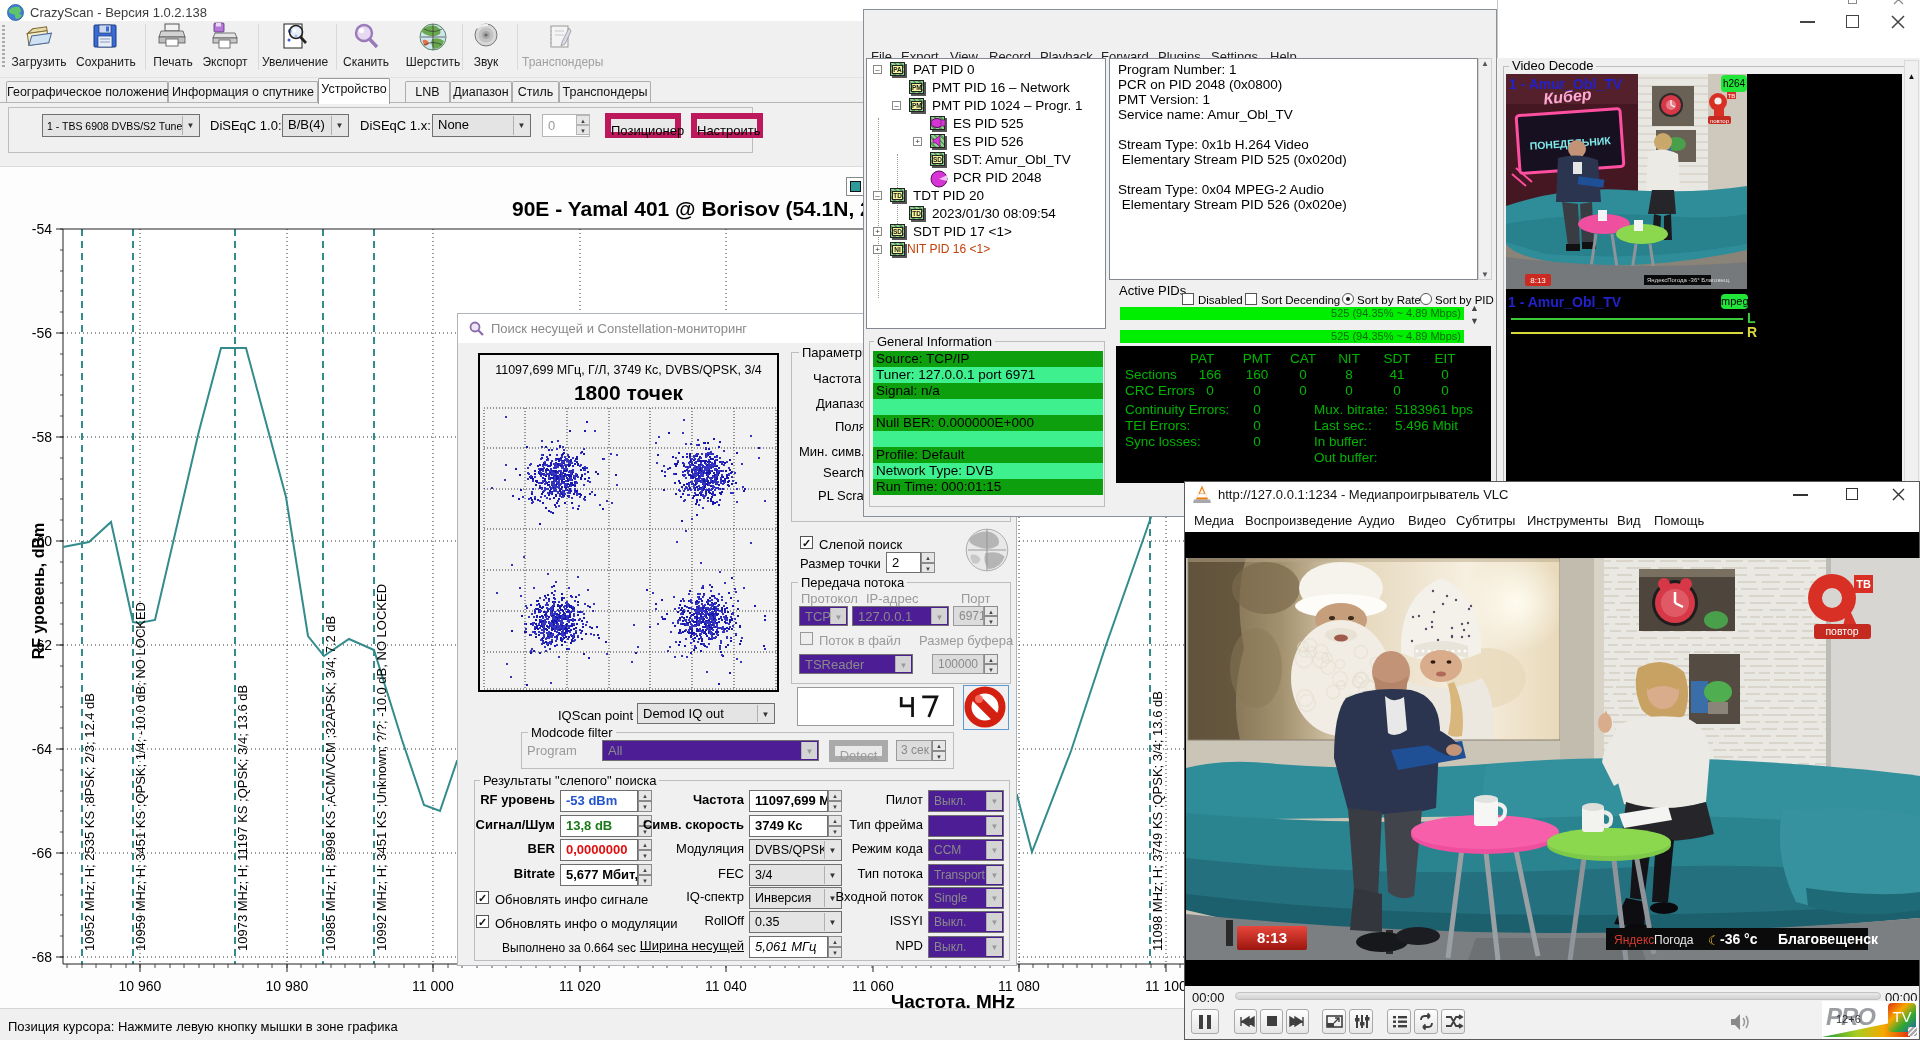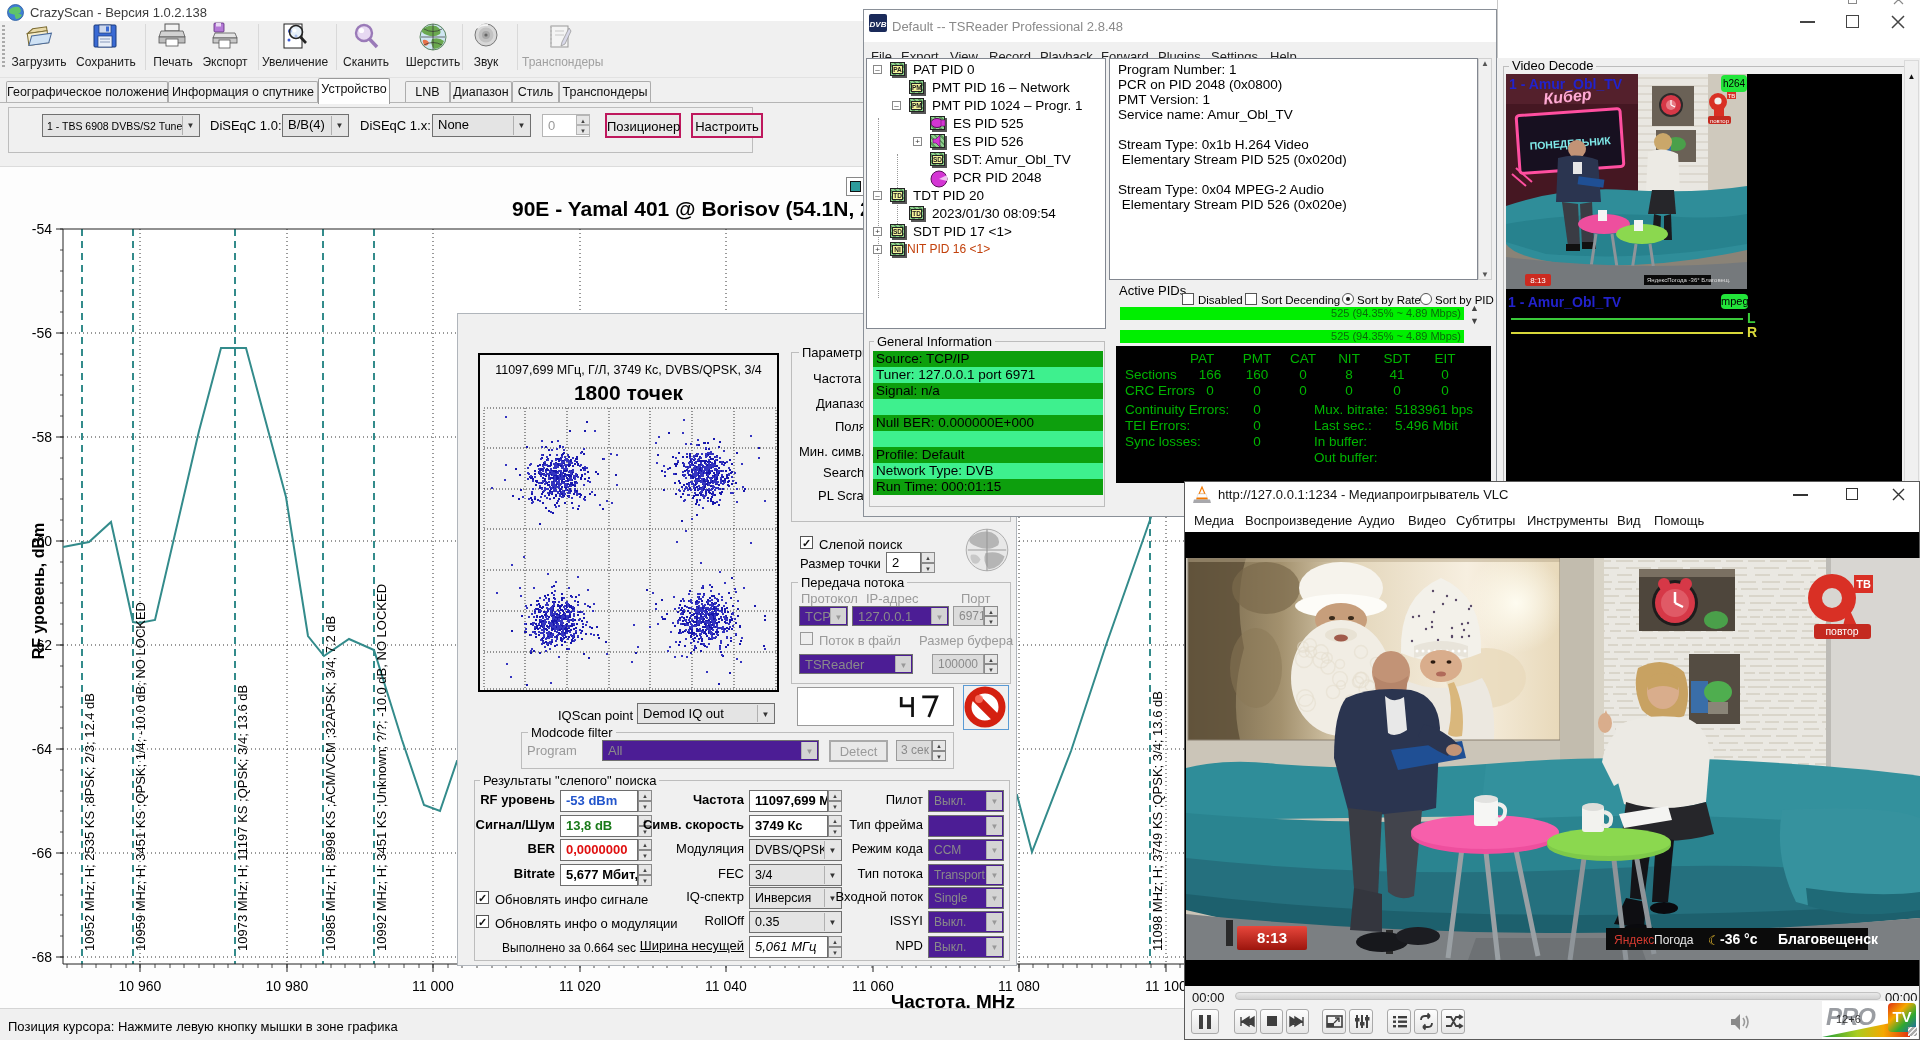--- a/index.html
+++ b/index.html
@@ -8,21 +8,21 @@
 .win{position:absolute;background:#f0f0f0;border:1px solid #9a9fa5;}
 .tbtn{position:absolute;font-size:11px;color:#222;text-align:center}
 .tab{position:absolute;top:81px;height:22px;border:1px solid #acacac;border-bottom:none;
  background:#f0f0f0;font-size:12.5px;color:#111;text-align:center;line-height:21px;border-radius:2px 2px 0 0;white-space:nowrap}
 .dd{position:absolute;background:#f0f0f0;border:1px solid #707070;font-size:13px;color:#000;
  line-height:20px;padding-left:5px;overflow:hidden;white-space:nowrap}
 .dd .ar{position:absolute;right:1px;top:1px;bottom:1px;width:16px;background:#e6e6e6;
  border-left:1px solid #b0b0b0;color:#333;font-size:8px;text-align:center;line-height:19px}
 .ddg{background:#4c1d95;color:#8a8a8a}
 .ddg .ar{color:#999;background:#d4d4d4}
-.btn{position:absolute;background:#e9e9e9;border:2px solid #be185d;font-size:13px;color:#000;
+.btn{position:absolute;background:#e9e9e9;border:6px solid #be185d;font-size:13px;color:#000;
  text-align:center}
 .fld{position:absolute;background:#fff;border:1px solid #6e6e6e;font-size:13px;font-weight:bold;
  padding-left:5px;white-space:nowrap;overflow:hidden}
 .spin{position:absolute;width:14px;background:#e6e6e6;border:1px solid #8a8a8a;font-size:6px;
  color:#444;text-align:center;line-height:10px}
 .cb{position:absolute;width:13px;height:13px;background:#fff;border:1px solid #555;font-size:11px;
  line-height:12px;text-align:center;color:#111;font-weight:bold}
 .lbl{position:absolute;font-size:13px;color:#000;white-space:nowrap}
 .glbl{position:absolute;font-size:13px;color:#9a9a9a;white-space:nowrap}
 .grp2{position:absolute;border:1px solid #bdbdbd}
@@ -353,20 +353,27 @@
       <text x="44" y="424" font-size="16" font-weight="bold" fill="#000" text-anchor="middle" transform="rotate(-90 44 424)">RF уровень, dBm</text>
     </svg>
 <div class="abs" style="left:512px;top:30px;font-size:21px;font-weight:bold;color:#000;white-space:nowrap">90E - Yamal 401 @ Borisov (54.1N, 28.0E)</div>
 <div class="abs" style="left:846px;top:10px;width:22px;height:19px;background:#fff;border:1px solid #888"></div>
 <div class="abs" style="left:850px;top:14px;width:11px;height:11px;background:#2e9b9b;border:1px solid #111"></div>
 </div>
 <div class="abs" style="left:0;top:1008px;width:1920px;height:32px;background:#f0f0f0;border-top:1px solid #d5d5d5">
 <div class="lbl" style="left:8px;top:10px">Позиция курсора: Нажмите левую кнопку мышки в зоне графика</div>
   </div>
 <div class="win" style="left:457px;top:313px;width:560px;height:653px;border-color:#b0b5bb">
+<div class="wtitle" style="height:29px">
+<svg class="abs" style="left:10px;top:6px" width="17" height="17" viewBox="0 0 17 17">
+<circle cx="7" cy="7" r="4.5" fill="#efe6f4" stroke="#8a6aa8" stroke-width="1.8"></circle>
+<line x1="10.5" y1="10.5" x2="15" y2="15" stroke="#8a6aa8" stroke-width="2.2"></line>
+      </svg>
+<div class="abs" style="left:33px;top:7px;font-size:13px;color:#8a8a8a">Поиск несущей и Constellation-мониторинг</div>
+</div>
 <div class="abs" style="left:20px;top:39px;width:301px;height:339px;background:#f2f2f2;border:2px solid #000">
 <div class="abs" style="left:0;top:8px;width:297px;text-align:center;font-size:12.5px;color:#000">11097,699 МГц, Г/Л, 3749 Кс, DVBS/QPSK, 3/4</div>
 <div class="abs" style="left:0;top:26px;width:297px;text-align:center;font-size:21px;font-weight:bold;color:#000">1800 точек</div>
 <svg class="abs" style="left:3px;top:52px" width="294" height="283" viewBox="0 0 294 283">
         <rect x="1" y="1" width="292" height="281" fill="none" stroke="#333" stroke-width="1" stroke-dasharray="1 2"></rect>
         <line x1="42" y1="1" x2="42" y2="282" stroke="#333" stroke-width="1" stroke-dasharray="1 2"></line>
         <line x1="84" y1="1" x2="84" y2="282" stroke="#333" stroke-width="1" stroke-dasharray="1 2"></line>
         <line x1="126" y1="1" x2="126" y2="282" stroke="#333" stroke-width="1" stroke-dasharray="1 2"></line>
         <line x1="167" y1="1" x2="167" y2="282" stroke="#333" stroke-width="1" stroke-dasharray="1 2"></line>
         <line x1="209" y1="1" x2="209" y2="282" stroke="#333" stroke-width="1" stroke-dasharray="1 2"></line>
@@ -498,27 +505,20 @@
 <div class="lbl" style="left:265px;top:552px;width:200px;text-align:right">Тип потока</div>
 <div class="dd ddg" style="left:470px;top:550px;width:76px;height:22px;line-height:20px;font-size:12px">Transport<span class="ar">▼</span></div>
 <div class="lbl" style="left:265px;top:575px;width:200px;text-align:right">Входной поток</div>
 <div class="dd ddg" style="left:470px;top:573px;width:76px;height:22px;line-height:20px;font-size:12px">Single<span class="ar">▼</span></div>
 <div class="lbl" style="left:265px;top:599px;width:200px;text-align:right">ISSYI</div>
 <div class="dd ddg" style="left:470px;top:597px;width:76px;height:22px;line-height:20px;font-size:12px">Выкл.<span class="ar">▼</span></div>
 <div class="lbl" style="left:265px;top:624px;width:200px;text-align:right">NPD</div>
 <div class="dd ddg" style="left:470px;top:622px;width:76px;height:22px;line-height:20px;font-size:12px">Выкл.<span class="ar">▼</span></div>
 </div>
 <div class="win" style="left:863px;top:9px;width:634px;height:508px;border-color:#8a9098">
-<div class="wtitle" style="height:32px">
-<svg class="abs" style="left:5px;top:4px" width="18" height="18" viewBox="0 0 18 18">
-<rect width="18" height="18" rx="2" fill="#1a2a5a"></rect>
-<text x="9" y="12.5" font-size="8" font-weight="bold" fill="#fff" text-anchor="middle" font-style="italic">DVB</text>
-      </svg>
-<div class="abs" style="left:28px;top:9px;font-size:13px;color:#8a8a8a">Default -- TSReader Professional 2.8.48</div>
-</div>
 <div class="abs" style="left:7px;top:39px;font-size:13px;color:#222">File</div>
 <div class="abs" style="left:37px;top:39px;font-size:13px;color:#222">Export</div>
 <div class="abs" style="left:86px;top:39px;font-size:13px;color:#222">View</div>
 <div class="abs" style="left:125px;top:39px;font-size:13px;color:#222">Record</div>
 <div class="abs" style="left:176px;top:39px;font-size:13px;color:#222">Playback</div>
 <div class="abs" style="left:237px;top:39px;font-size:13px;color:#222">Forward</div>
 <div class="abs" style="left:294px;top:39px;font-size:13px;color:#222">Plugins</div>
 <div class="abs" style="left:347px;top:39px;font-size:13px;color:#222">Settings</div>
 <div class="abs" style="left:406px;top:39px;font-size:13px;color:#222">Help</div>
 <div class="abs" style="left:2px;top:48px;width:240px;height:271px;background:#fff;border:1px solid #828790">
@@ -1078,15 +1078,15 @@
 <stop offset="0" stop-color="#1a9a3a"></stop>
             <stop offset=".4" stop-color="#aacc20"></stop>
 <stop offset=".7" stop-color="#f5a800"></stop>
             <stop offset="1" stop-color="#e03010"></stop>
           </linearGradient>
         </defs>
 <path d="M0 22 L88 4 L88 22 Z" fill="url(#rb)"></path>
       </svg>
 <div class="abs" style="left:66px;top:2px;width:28px;height:29px;border-radius:4px;
 background:linear-gradient(135deg,#e03010 0%,#f5a800 35%,#30a830 65%,#2060c0 100%);
-font-size:15px;font-weight:bold;color:#fff;text-align:center;line-height:28px">TV</div>
+font-size:15px;font-weight:normal;color:#fff;text-align:center;line-height:28px">TV</div>
 </div>
 <div class="abs" style="left:723px;top:545px;width:9px;height:9px;background:repeating-linear-gradient(135deg,#aaa 0 1.5px,#f1f1f1 1.5px 3.5px)"></div>
 </div>
 </body></html>

